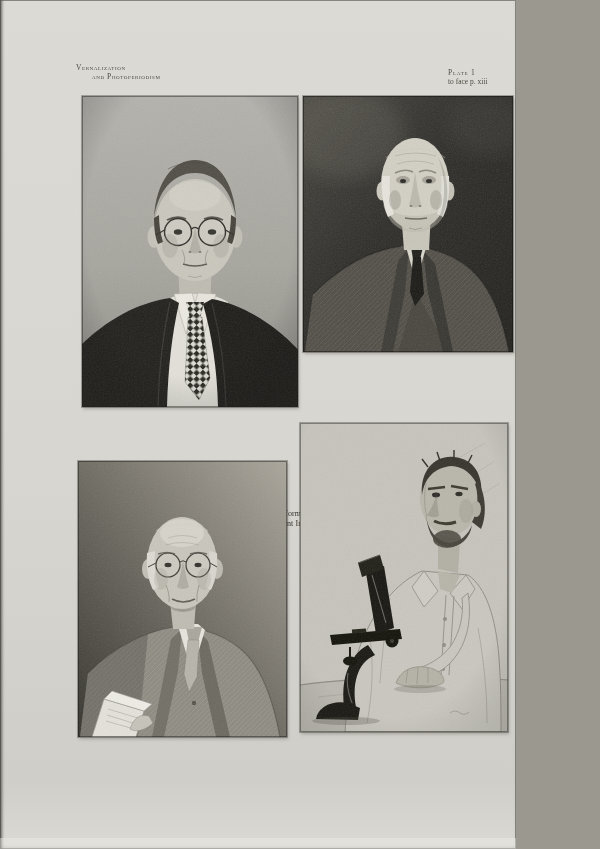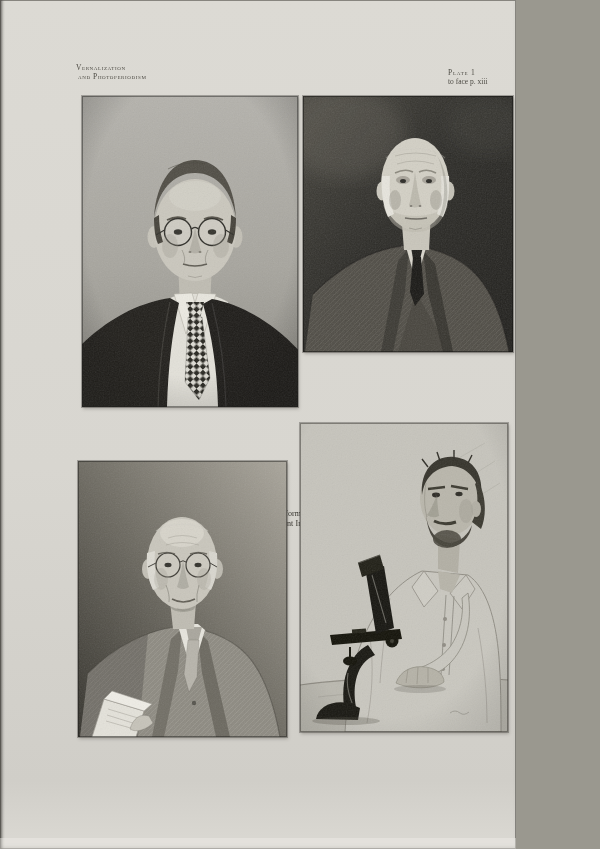--- a/index.html
+++ b/index.html
@@ -3,21 +3,21 @@
 <meta charset="utf-8">
 <style>
   html,body{margin:0;padding:0;background:#9a988f;}
   .page{
     position:relative;width:516px;height:849px;overflow:hidden;
     background:linear-gradient(180deg,#dcdad4 0%,#d8d6d0 55%,#d0cec8 92%,#dbd9d3 100%);
     box-shadow:inset 0 0 0 1px rgba(70,68,62,.55), inset 4px 0 3px -2px rgba(35,34,30,.6), inset 0 -3px 4px -2px rgba(120,118,110,.5);
     font-family:"Liberation Serif", serif;color:#3a382f;
   }
   .running-head-left{position:absolute;left:76px;top:63px;font-size:7.5px;letter-spacing:.6px;font-variant:small-caps;color:#4c4a43;line-height:9px;}
-  .running-head-left .l2{margin-left:2px;}
+  .running-head-left .l2{margin-left:16px;}
   .running-head-right{position:absolute;left:448px;top:68px;width:96px;text-align:left;color:#4c4a43;line-height:9px;}
   .plate-label{font-size:7.5px;letter-spacing:.8px;font-variant:small-caps;}
   .plate-facing{font-size:7.5px;}
   figure{margin:0;padding:0;position:absolute;}
   .photo{display:block;box-shadow:0 0 0 1px rgba(55,53,48,.35), 1px 2px 3px rgba(80,78,70,.35);}
   .caption{position:absolute;font-size:8px;line-height:10px;text-align:justify;text-indent:11px;color:#35332c;}
   .sc{font-variant:small-caps;letter-spacing:.3px;}
   .it{font-style:italic;}
   #fig-allard{left:82px;top:96px;}
   #cap-allard{left:74px;top:413px;width:240px;}

